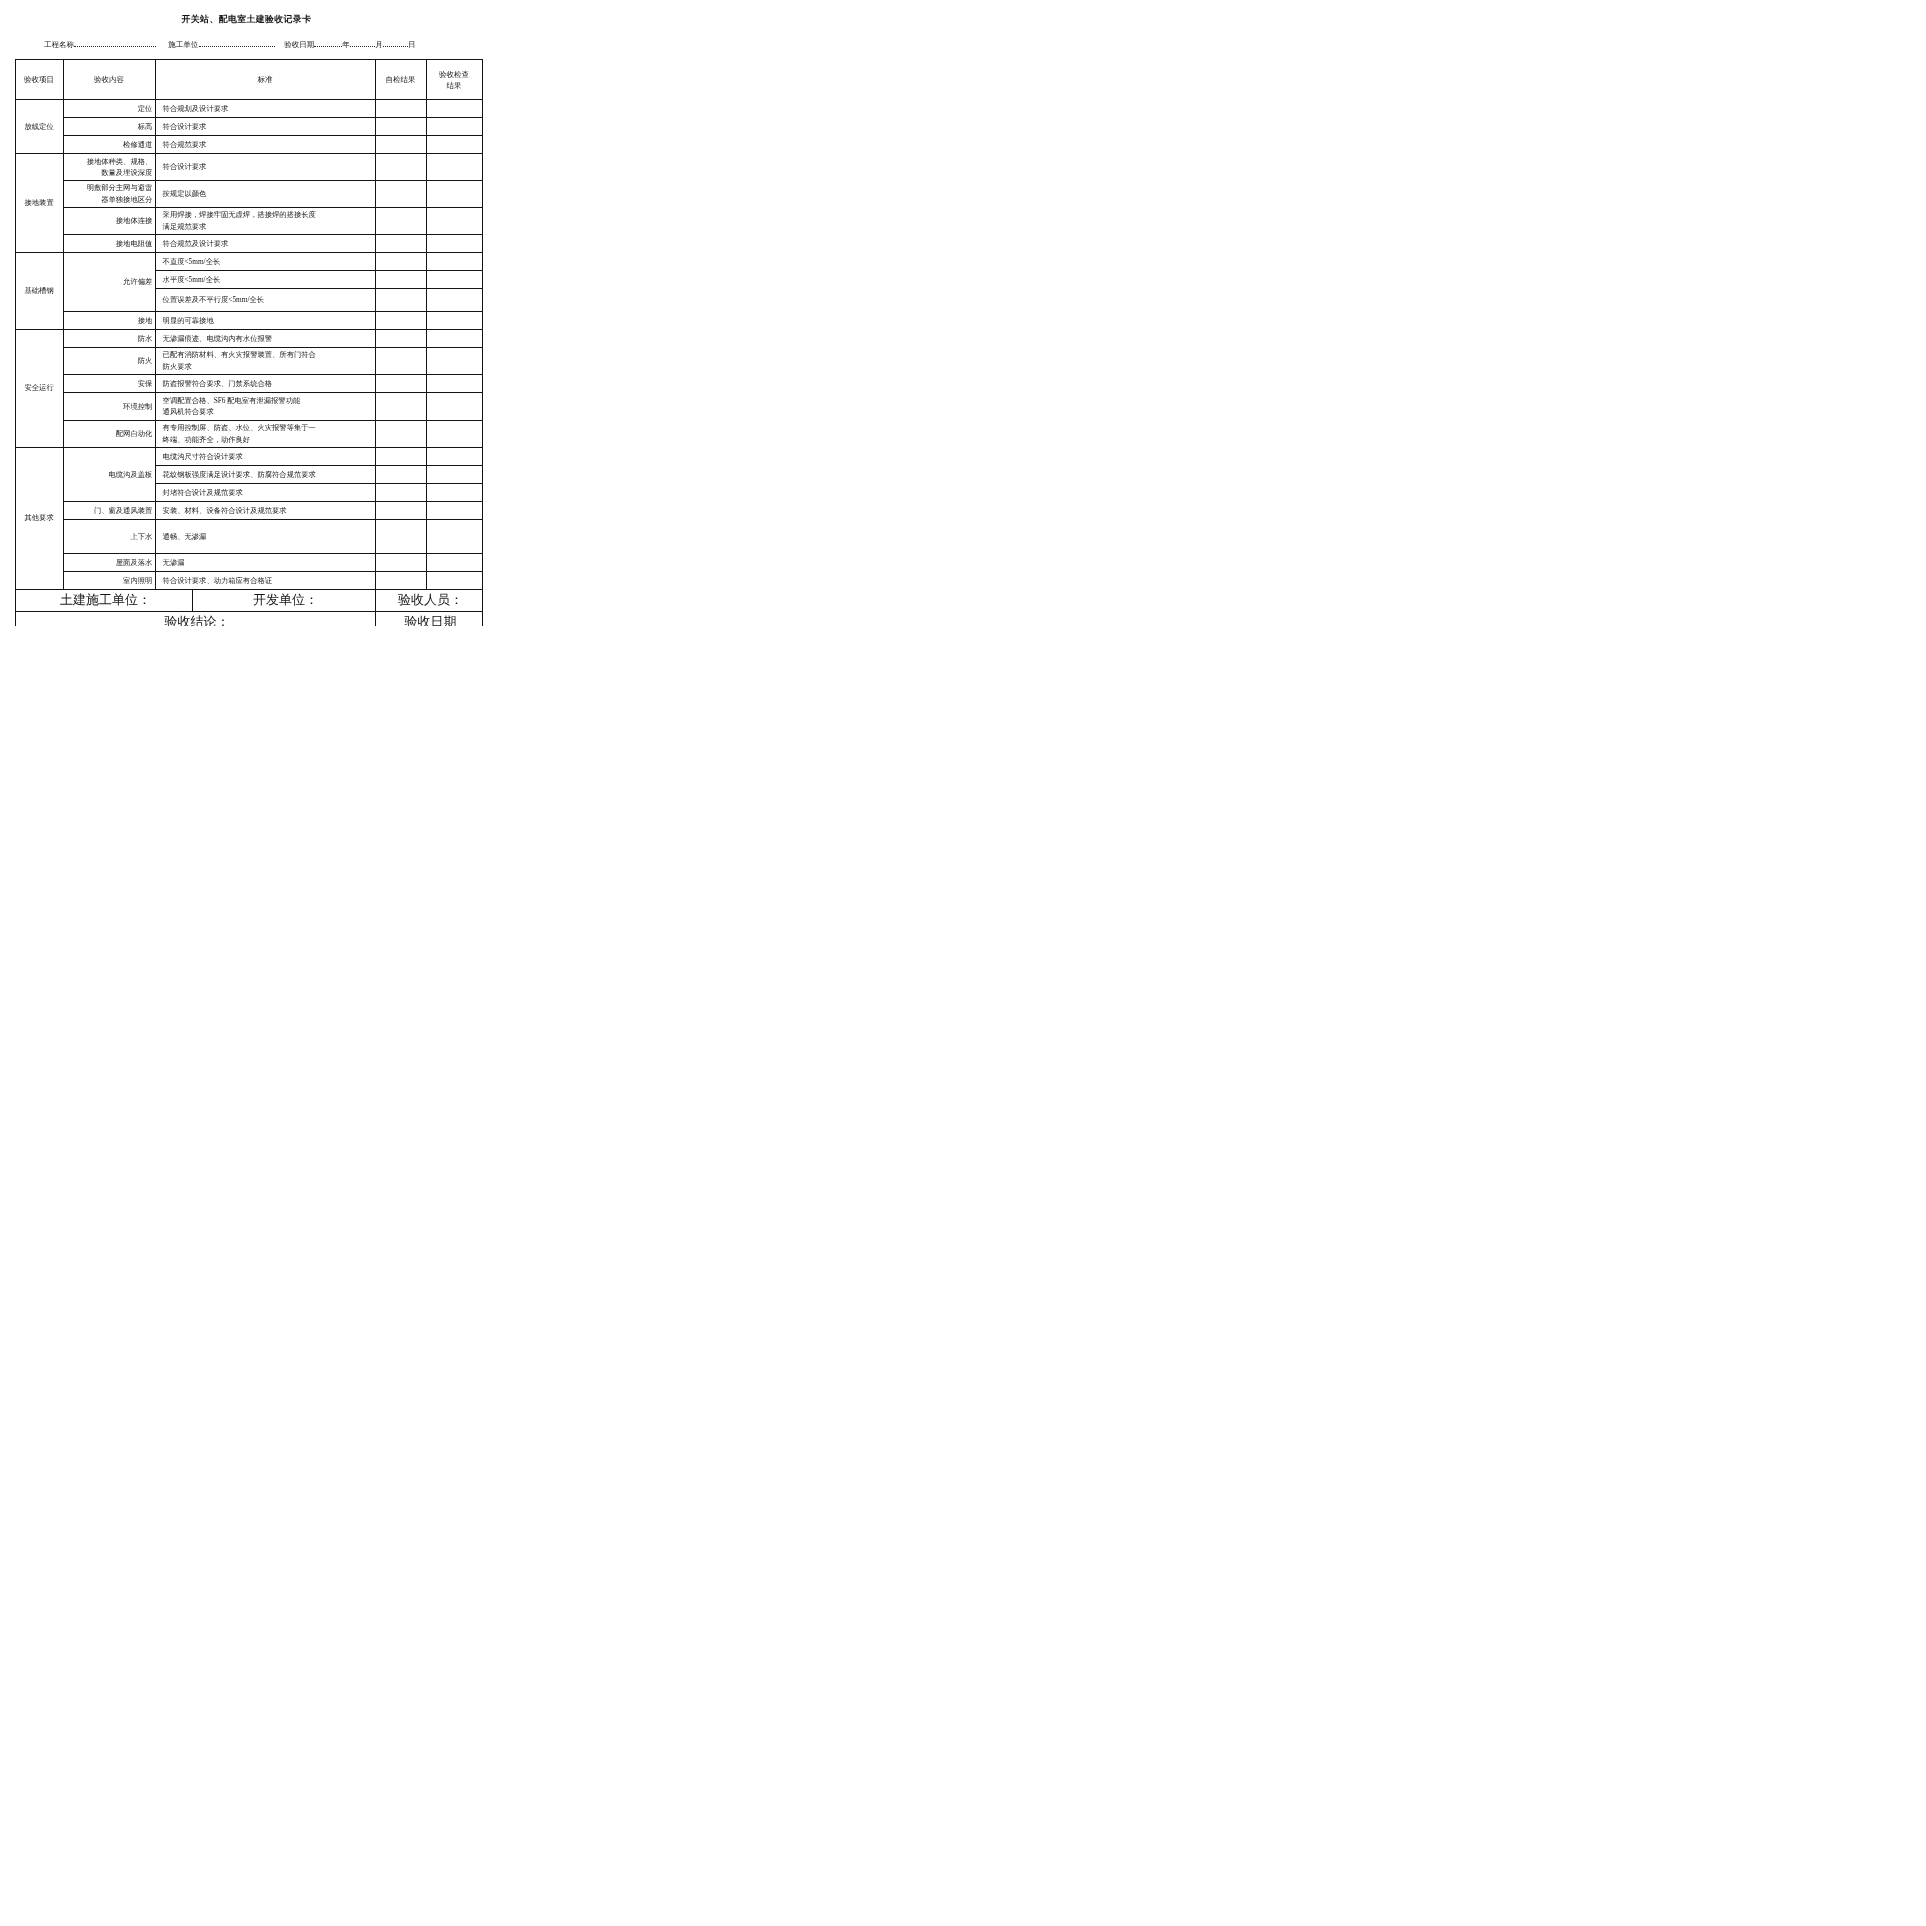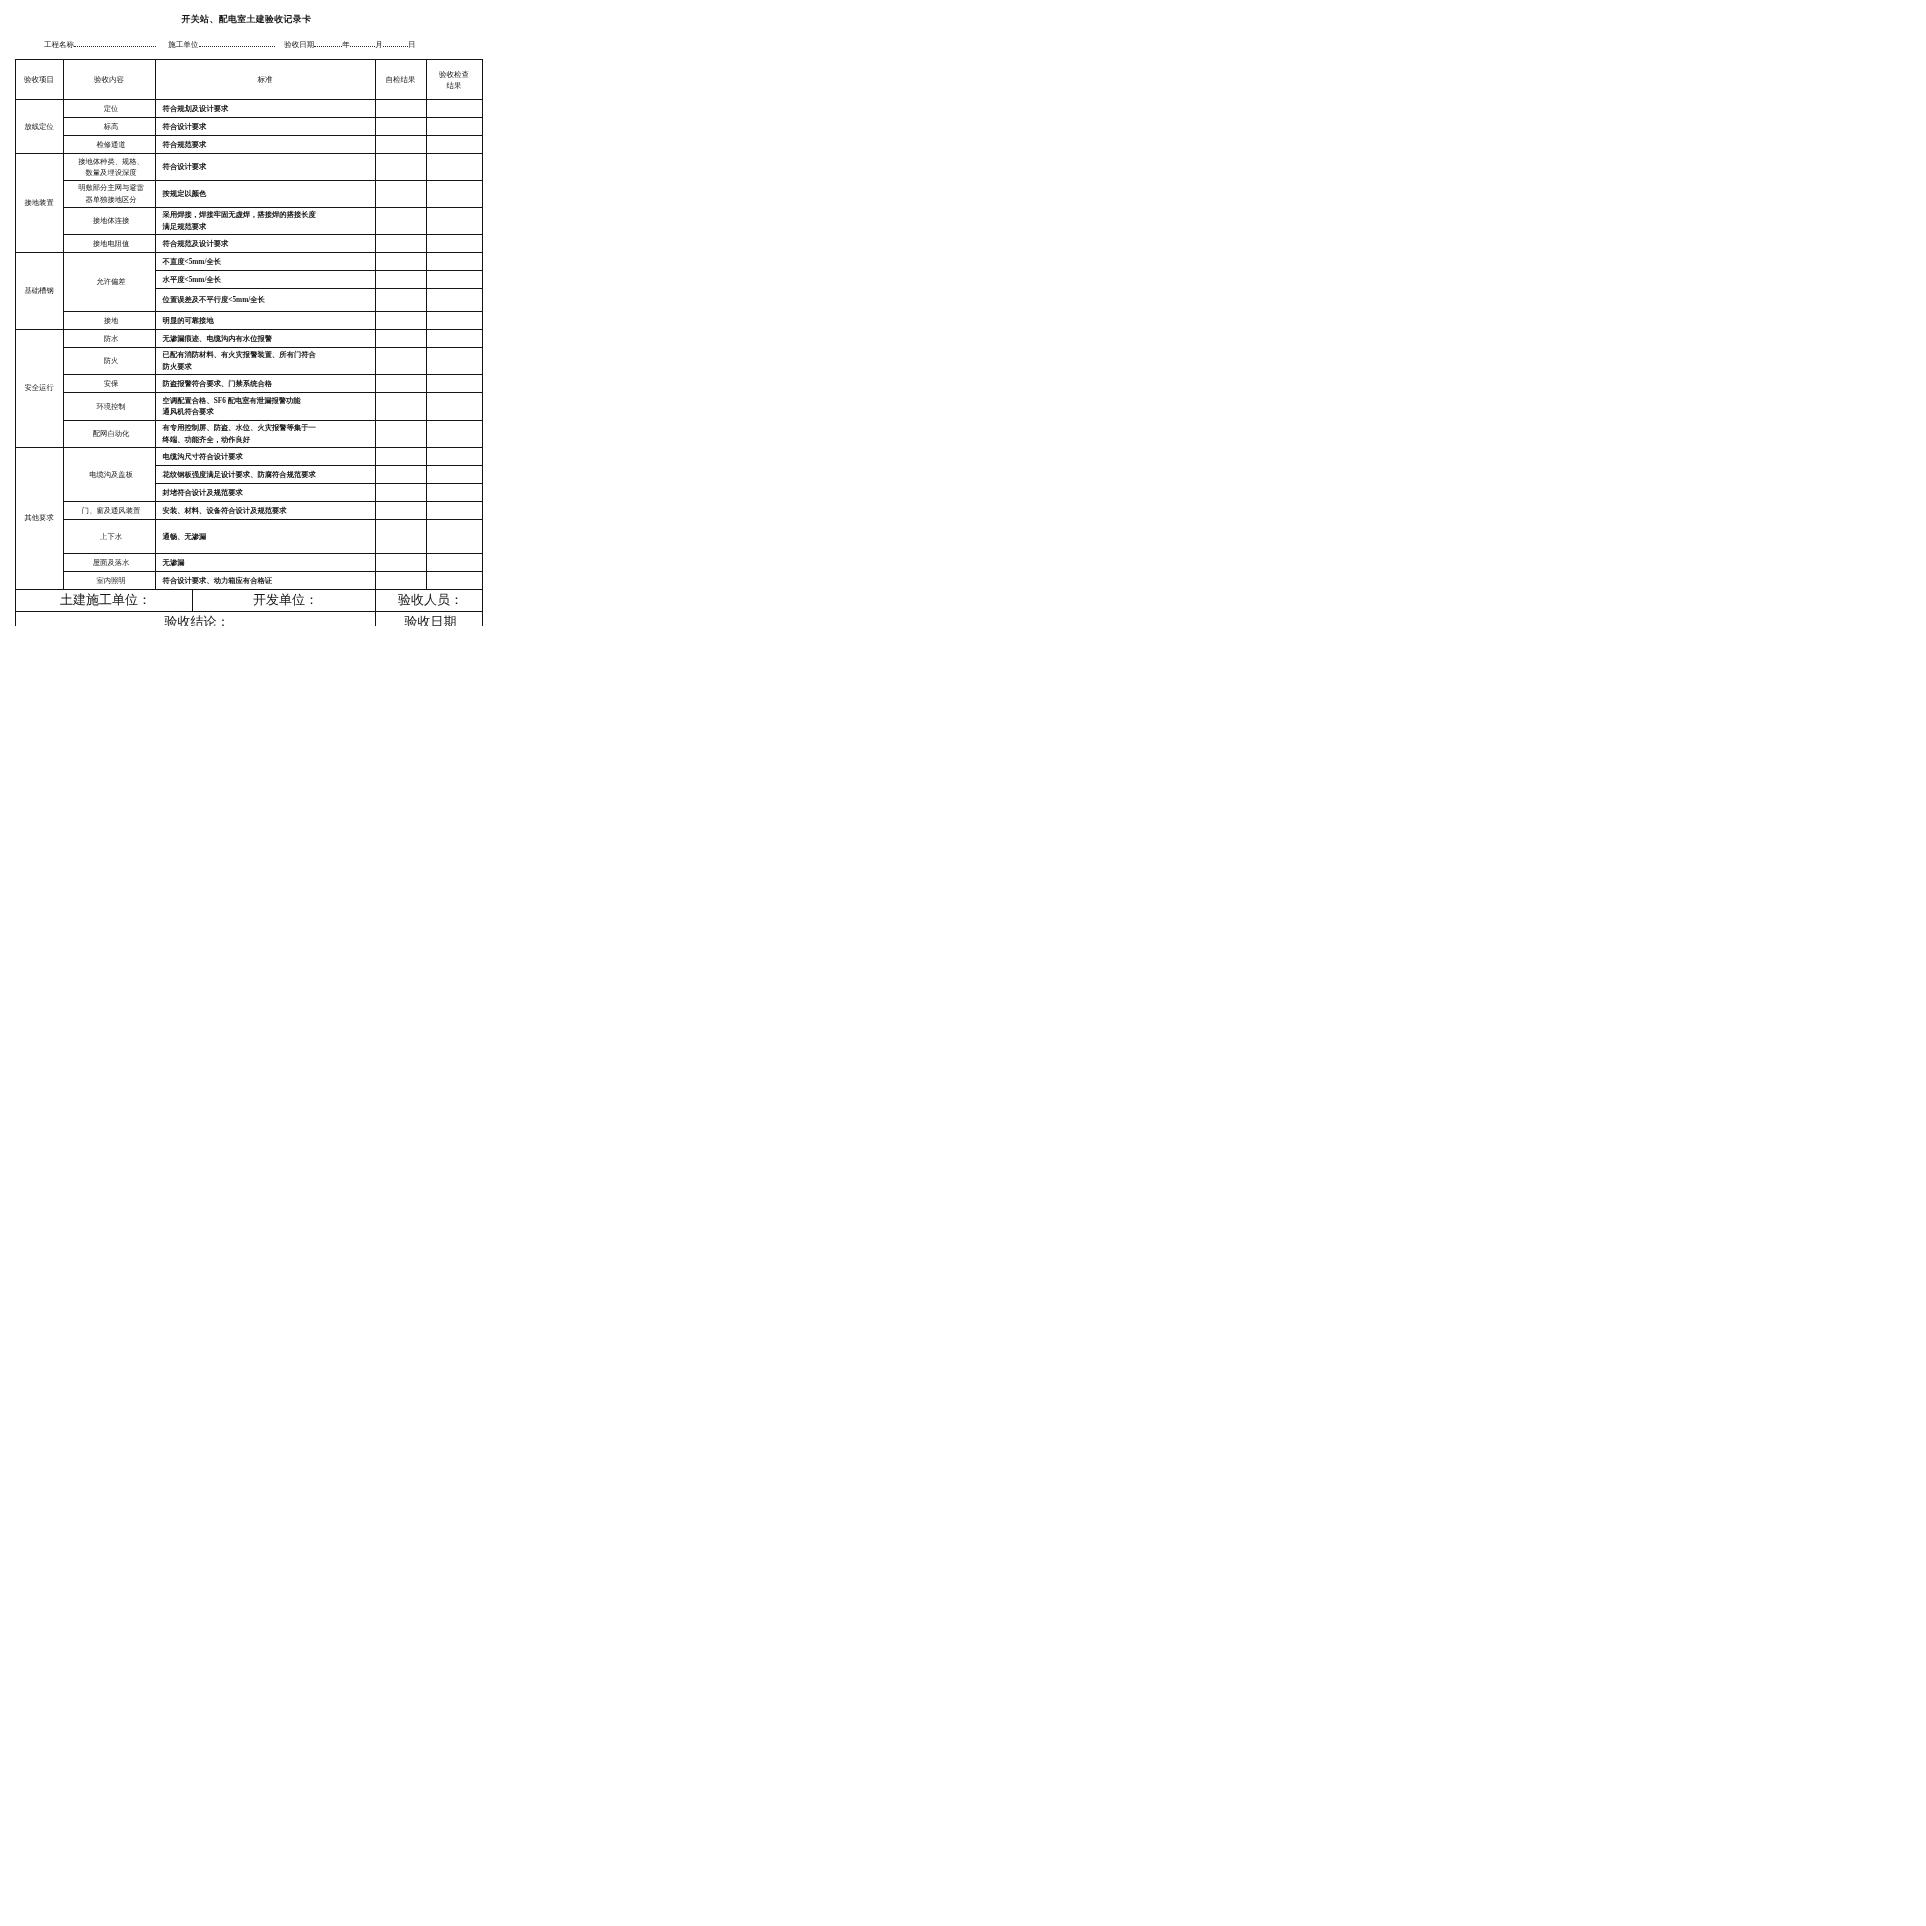--- a/index.html
+++ b/index.html
@@ -45,23 +45,23 @@
     border-top-width:1.2px;
     border-bottom-width:1.2px;
     padding:1.5px 3.1px;
     vertical-align:middle;
     font-weight:normal;
     overflow:hidden;
   }
   th{text-align:center;font-size:7.5px;}
   .hdr-wrap{display:inline-block;width:4.3em;line-height:1.5;}
   td.item{text-align:center;padding:1.5px 1.5px;}
-  td.cont{text-align:center;padding:1.5px 2.3px 1.5px 6.2px;line-height:1.55;margin-left:16px;}
+  td.cont{text-align:right;padding:1.5px 2.3px 1.5px 6.2px;line-height:1.55;margin-left:16px;}
   td.cont .cell-text{display:inline-block;max-width:68px;}
-  td.std{text-align:left;padding:1.5px 3.9px 1.5px 7px;line-height:1.6;font-weight:bold;}
+  td.std{text-align:left;padding:1.5px 3.9px 1.5px 7px;line-height:1.6;}
   td.std .cell-text{display:inline-block;max-width:155px;white-space:pre-line;}
   td.chk{padding:0.8px;}
   td.foot{text-align:center;padding:1.5px 2.3px 1.5px 6.2px;font-size:13px;}
 
   tr.rh-hd{height:40px;}
   tr.rh-s{height:18px;}
   tr.rh-m{height:23px;}
   tr.rh-l{height:25px;}
   tr.rh-x{height:34px;}
   tr.rh-f{height:19px;}

